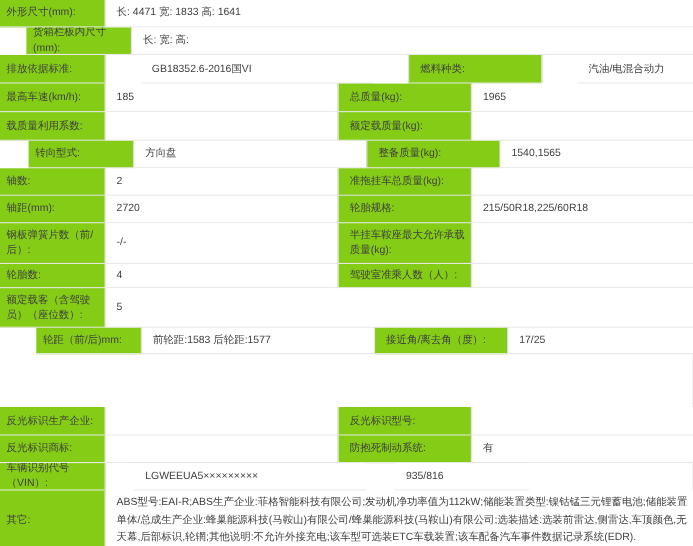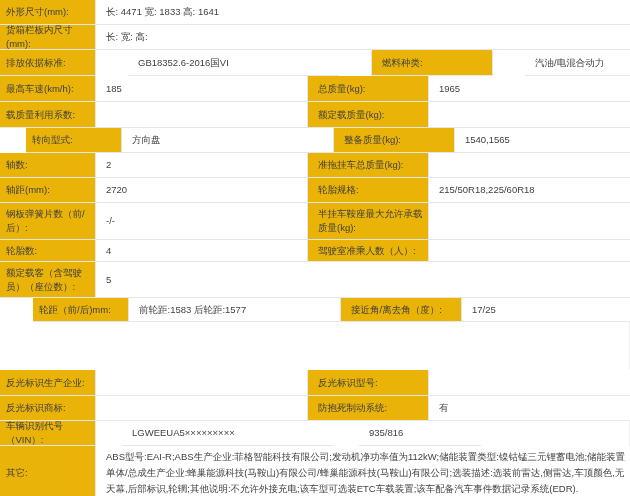--- a/index.html
+++ b/index.html
@@ -8,40 +8,40 @@
   .row{display:grid;width:630px;box-sizing:border-box;}
   .row.split{grid-template-columns:96px 211px 122px 201px;}
   .row.full{grid-template-columns:96px 534px;}
   .cell{
     box-sizing:border-box;
     display:flex;align-items:center;
     border-bottom:1px solid #e7e7e7;
     font-size:9.5px;line-height:14px;color:#3f3f3f;
     padding:2px 3px 2px 10px;overflow:hidden;
   }
-  .lbl{background:#eab308;border-right:1px solid #e4e4e4;}
+  .lbl{background:#84cc16;border-right:1px solid #e4e4e4;}
   .lbl.a{padding-left:6px;padding-right:2px;}
   .lbl.c{padding-left:10px;padding-right:2px;border-left:1px solid #e4e4e4;}
   .val{background:#ffffff;}
   .row.tall .val{line-height:16px;}
   .wrap{display:block;}
 </style>
 </head>
 <body>
 
 <div id="spec-table">
     <div class="row full" style="height: 25px;">
       <div class="cell lbl a">
         <span class="wrap">外形尺寸(mm):</span>
       </div>
       <div class="cell val">
         <span class="wrap">长: 4471 宽: 1833 高: 1641</span>
       </div>
     </div>
-    <div class="row full" style="height: 25px;">
+    <div class="row full" style="height: 25px; padding-left: 24px;">
       <div class="cell lbl a">
         <span class="wrap">货箱栏板内尺寸(mm):</span>
       </div>
       <div class="cell val">
         <span class="wrap">长: 宽: 高:</span>
       </div>
     </div>
     <div class="row split" style="height: 26px; gap: 32px;">
       <div class="cell lbl a">
         <span class="wrap">排放依据标准:</span>

